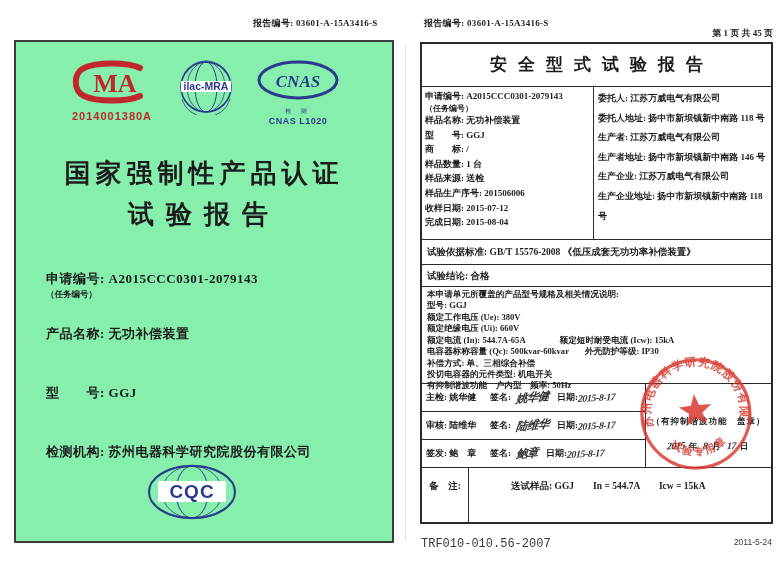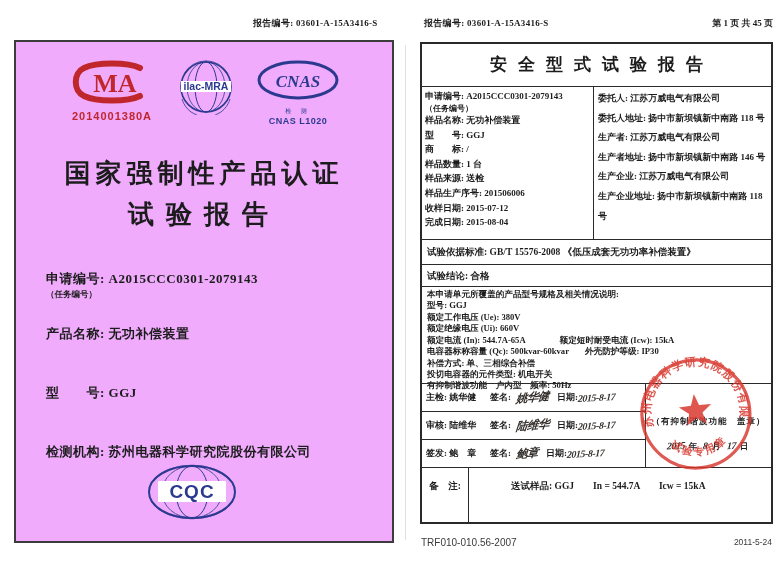--- a/index.html
+++ b/index.html
@@ -2,24 +2,24 @@
 <html><head>
 <meta charset="utf-8">
 <style>
   * { margin:0; padding:0; box-sizing:border-box; }
   html,body { width:781px; height:561px; }
   body { background:#fdfdfc; font-family:"Liberation Serif", serif; color:#1c1c1c; }
   .canvas { position:relative; width:781px; height:561px; background:#ffffff; overflow:hidden; }
 
   .rpt-no-left { position:absolute; top:17px; left:253px; width:150px; font-size:9px; font-weight:bold; letter-spacing:.3px; }
   .rpt-no-right { position:absolute; top:17px; left:424px; font-size:9px; font-weight:bold; letter-spacing:.3px; }
-  .page-ind { position:absolute; top:17px; right:8px; font-size:9px; font-weight:bold; }
+  .page-ind { position:absolute; top:27px; right:8px; font-size:9px; font-weight:bold; }
 
   
-  .page-left { position:absolute; left:14px; top:40px; width:380px; height:503px; border:2px solid #3c3c3c; background:#f0abfc; }
+  .page-left { position:absolute; left:14px; top:40px; width:380px; height:503px; border:2px solid #3c3c3c; background:#86efac; }
   .spine { position:absolute; left:405px; top:45px; width:1px; height:495px; background:#e3e0db; }
   .logos { margin-top:17px; display:flex; justify-content:center; align-items:flex-start; gap:22px; }
   .logo-blk { text-align:center; }
   .cma-code { color:#c0272d; font-size:11px; font-weight:bold; letter-spacing:1px; margin-top:1px; font-family:"Liberation Sans", sans-serif; }
   .cnas-sub1 { color:#2b3a8f; font-size:6px; letter-spacing:4px; margin-top:2px; }
   .cnas-sub2 { color:#2b3a8f; font-size:9px; font-weight:bold; letter-spacing:.5px; font-family:"Liberation Sans", sans-serif; }
   .l-title1 { margin-top:30px; text-align:center; font-size:26px; font-weight:bold; letter-spacing:5px; }
   .l-title2 { margin-top:6px; text-align:center; font-size:26px; font-weight:bold; letter-spacing:12px; }
   .l-checks { margin-top:9px; text-align:center; font-size:10px; font-weight:bold; letter-spacing:1px; }
   .l-fields { margin:38px 30px 0 30px; }
@@ -47,21 +47,21 @@
   .sign-role { width:64px; } .sign-lab { width:26px; } .sign-datelab { margin-left:8px; }
   .hand { display:inline-block; font-style:italic; transform:rotate(-5deg) skewX(-10deg); font-size:11.5px; color:#34302d; letter-spacing:-.5px; white-space:nowrap; }
   .hand-date { transform:rotate(-3deg) skewX(-6deg); font-size:10px; }
   .sign-right { flex:1; position:relative; text-align:center; font-size:8.5px; font-weight:bold; }
   .stamp-note { position:absolute; left:0; right:0; top:32px; letter-spacing:1px; }
   .stamp-date { position:absolute; left:0; right:0; bottom:14px; letter-spacing:2px; }
   .t-remark { display:flex; border-top:1.5px solid #2a2a2a; flex:1; }
   .remark-label { width:47px; border-right:1.5px solid #2a2a2a; display:flex; align-items:flex-start; justify-content:center; padding-top:12px; font-size:9.5px; font-weight:bold; }
   .remark-value { flex:1; padding:12px 12px 0 42px; font-size:9.5px; font-weight:bold; }
   .stamp-wrap { position:absolute; left:636px; top:354px; width:120px; height:122px; transform:rotate(-6deg); opacity:.92; pointer-events:none; }
-  .footer-left { position:absolute; left:421px; top:537px; font-size:10px; color:#3a3a3a; font-family:Liberation Sans, sans-serif; }
+  .footer-left { position:absolute; left:421px; top:537px; font-size:12px; color:#3a3a3a; font-family:Liberation Mono, monospace; }
   .footer-right { position:absolute; right:9px; top:537px; font-size:8.5px; color:#3a3a3a; font-family:"Liberation Sans", sans-serif; }
 </style>
 </head>
 <body>
 
 <div class="canvas">
 
   <div class="rpt-no-left">报告编号: 03601-A-15A3416-S</div>
   <div class="rpt-no-right">报告编号: 03601-A-15A3416-S</div>
   <div class="page-ind">第 1 页 共 45 页</div>

